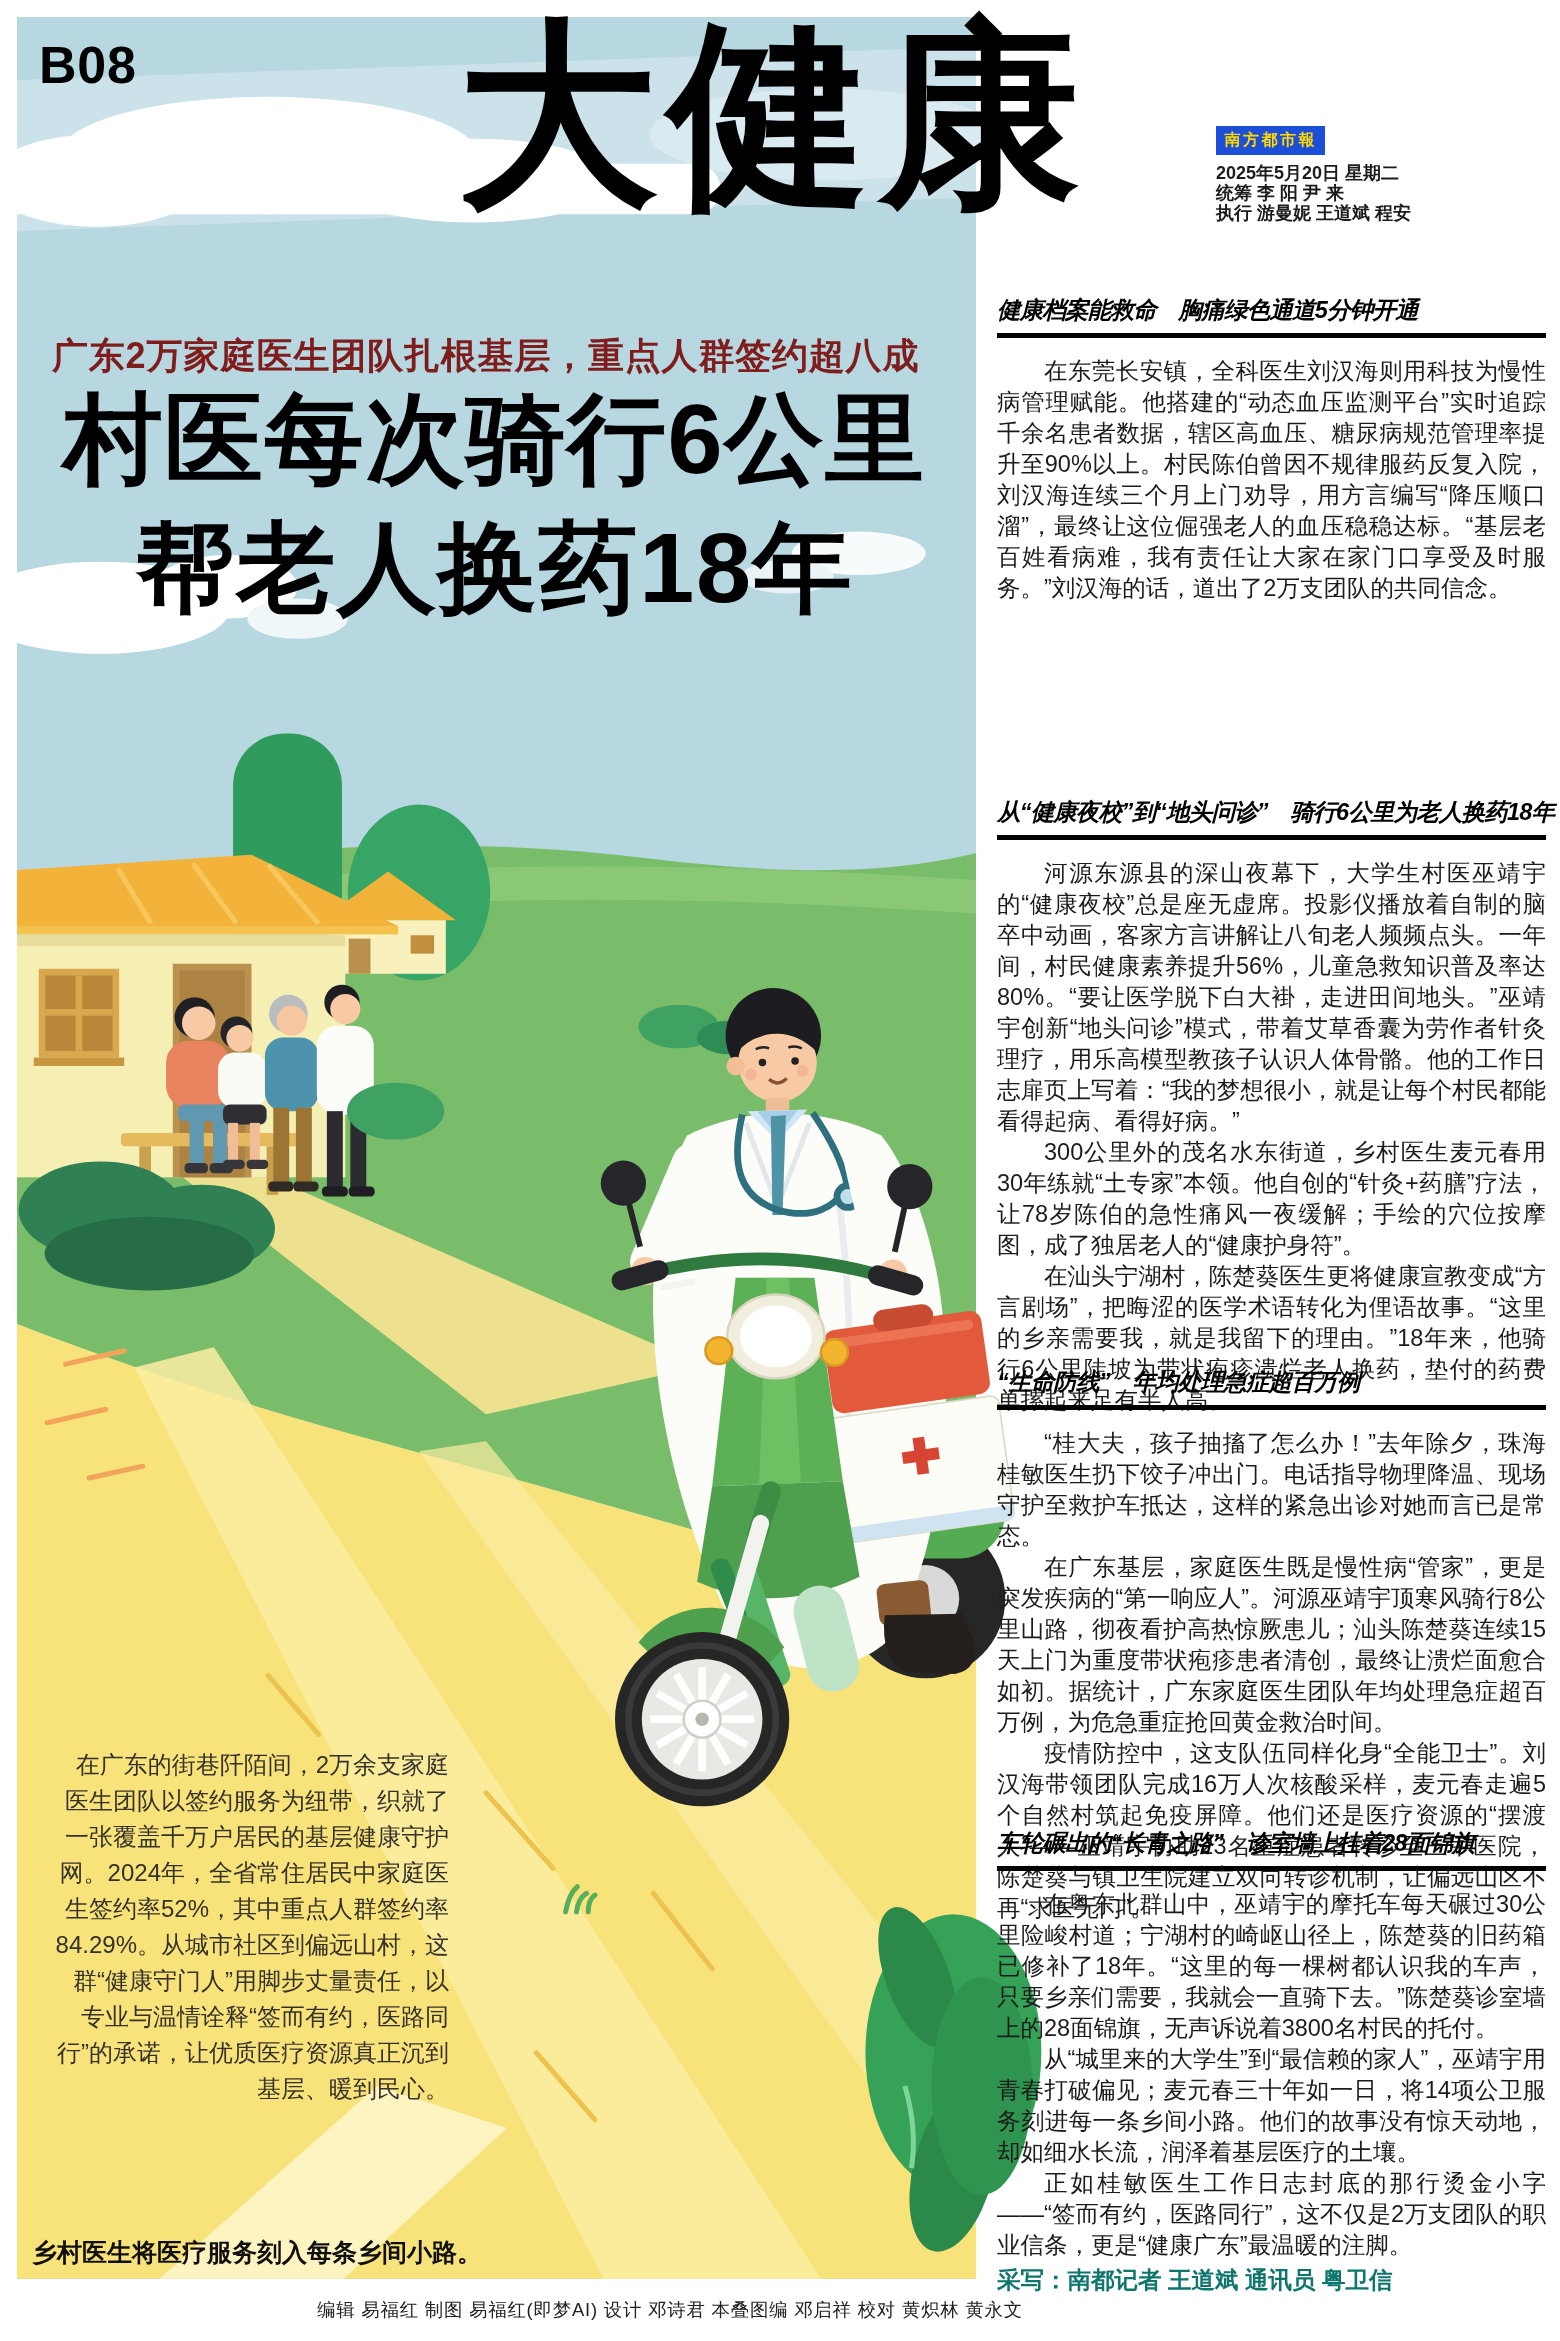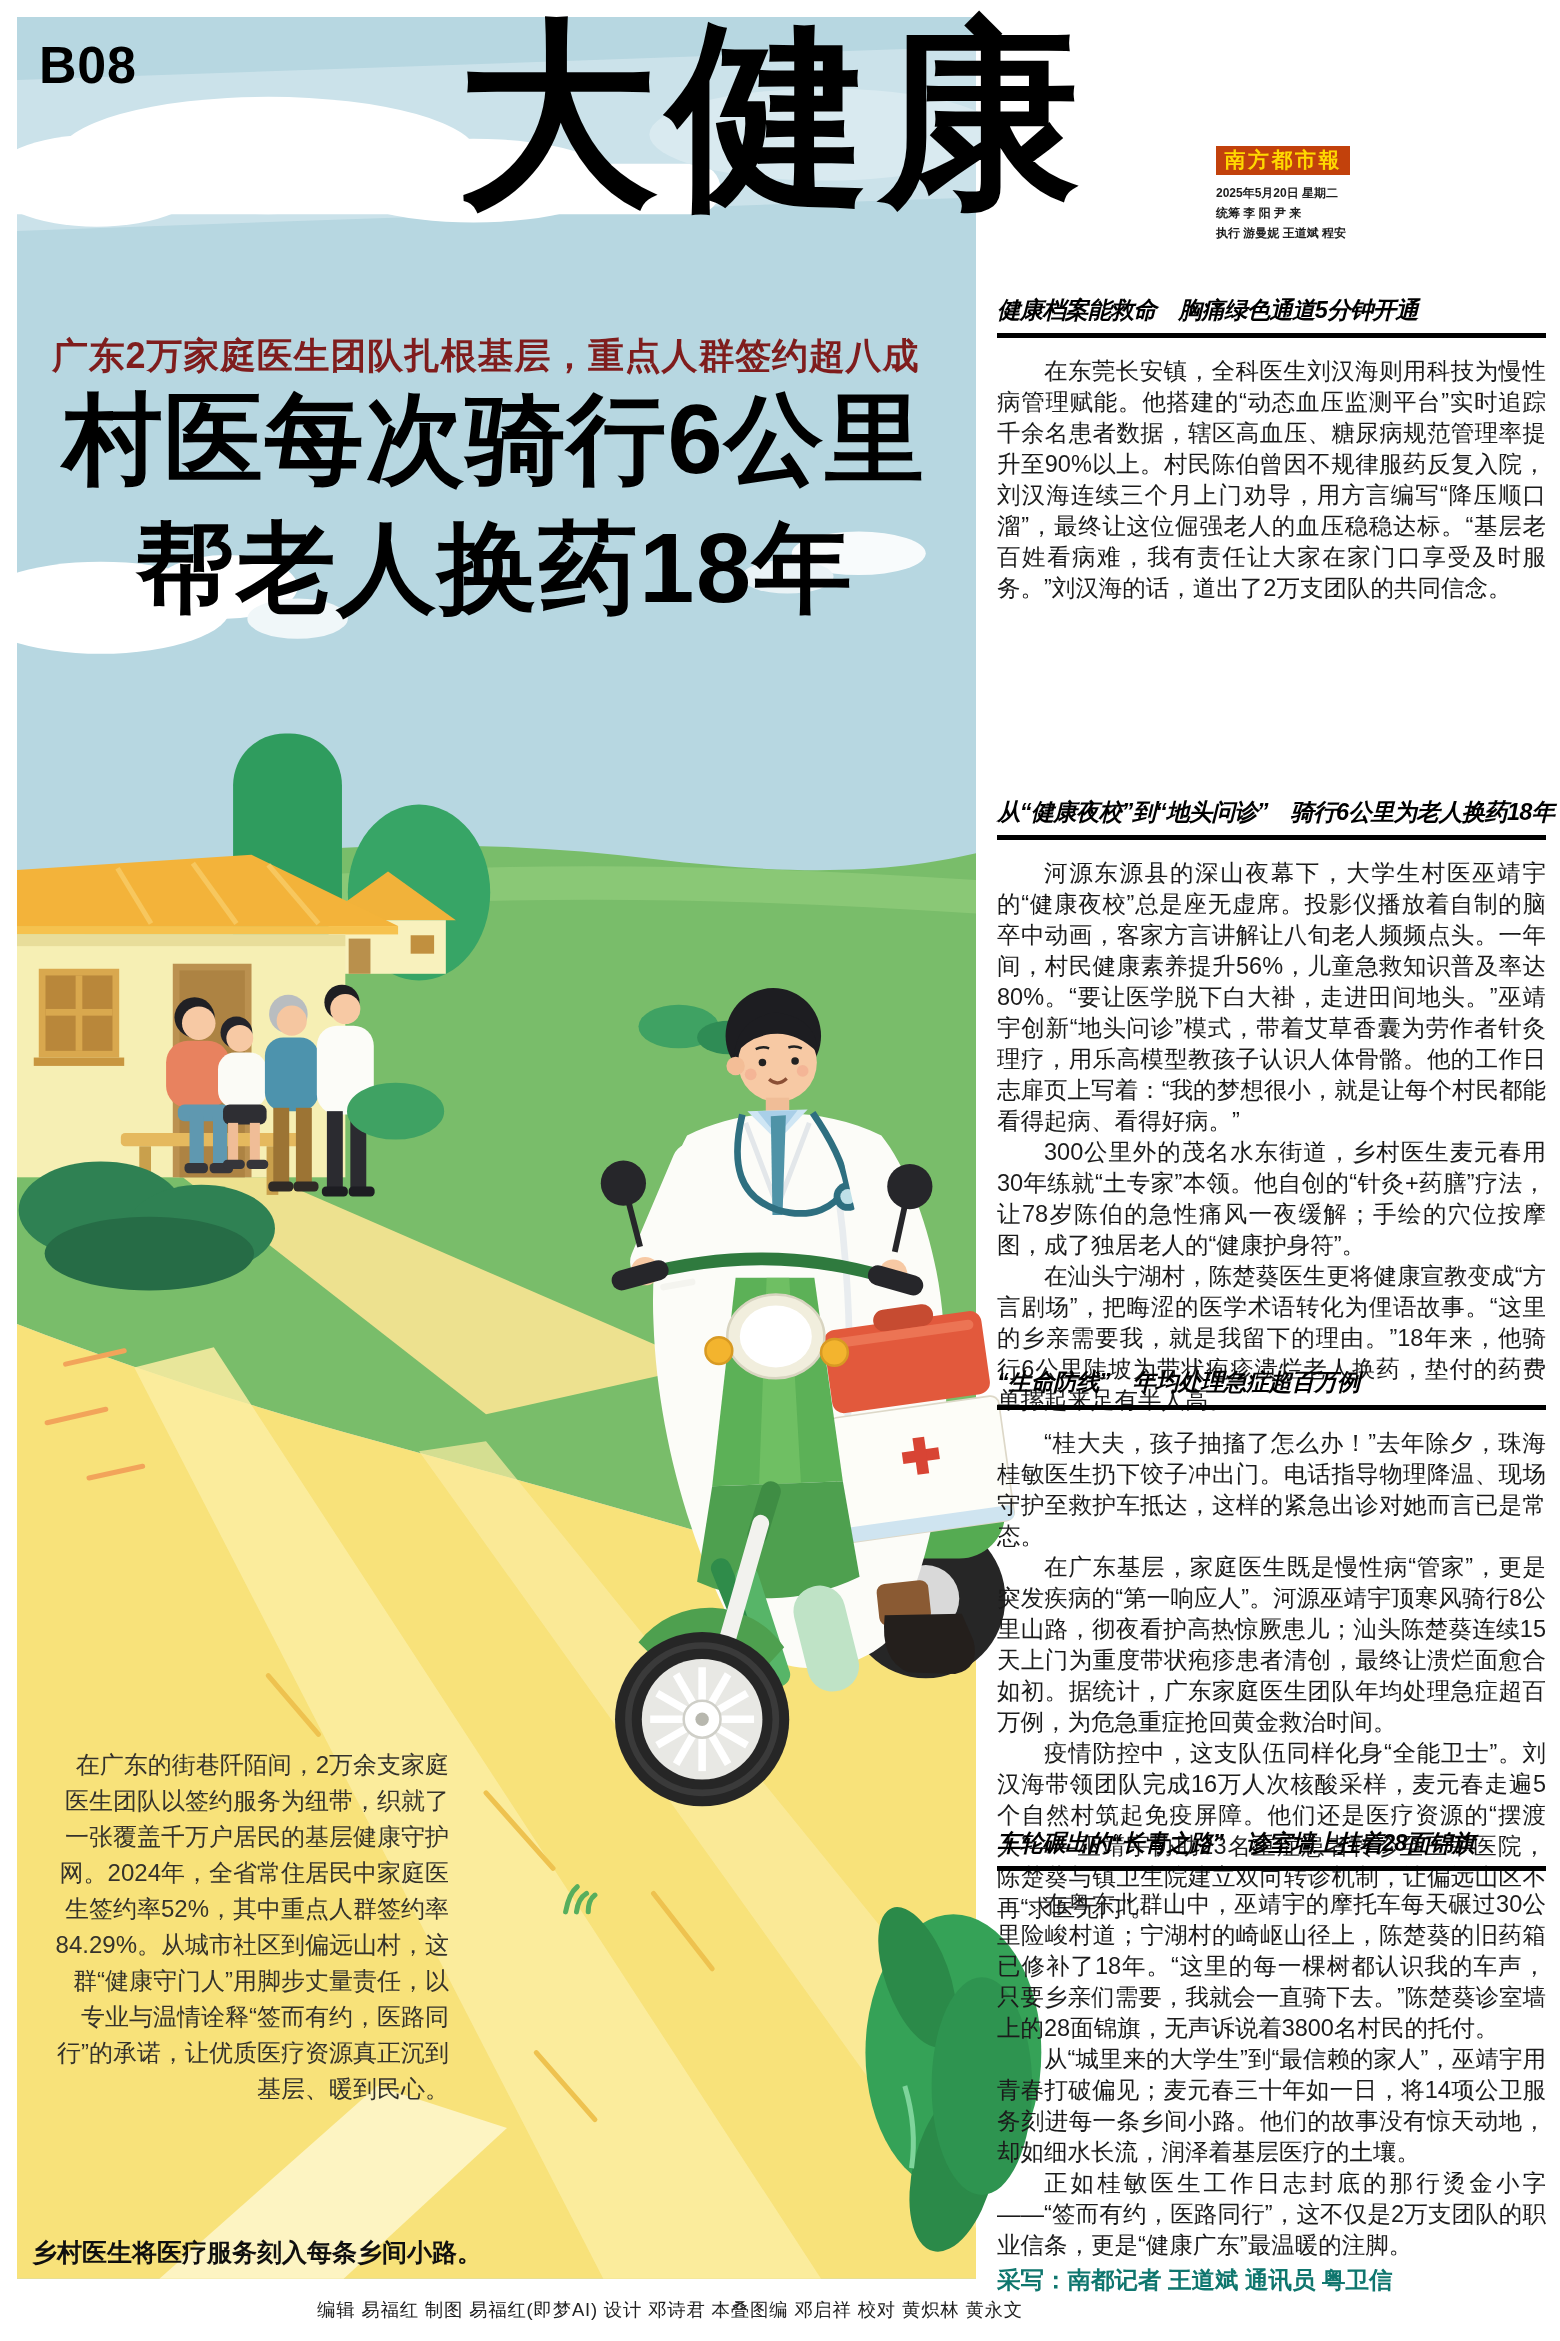--- a/index.html
+++ b/index.html
@@ -9,23 +9,23 @@
     overflow:hidden;
   }
   .abs{position:absolute;}
   
   .illus{left:17px;top:17px;width:959px;height:2262px;background:#b7d7e1;overflow:visible;}
   .illus svg{display:block;overflow:visible;}
   
   .page-number{left:39px;top:35px;font-size:52px;font-weight:900;letter-spacing:0.8px;color:#000;}
   .section-title{left:457px;top:-10px;font-size:201px;font-weight:900;letter-spacing:10px;color:#000;line-height:1.25;white-space:nowrap;}
   .masthead{left:1216px;top:126px;width:335px;}
-  .logo-box{display:inline-block;background:#c2410c;color:#ffd900;font-weight:900;
-    font-size:21px;line-height:28.5px;padding:0 8.4px;letter-spacing:2.5px;margin-top:20px;}
-  .masthead .dates{margin-top:8.4px;font-size:12px;line-height:20px;font-weight:600;color:#1c1c1c;}
+  .logo-box{display:inline-block;background:#1d4ed8;color:#ffd900;font-weight:900;
+    font-size:16px;line-height:28.5px;padding:0 8.4px;letter-spacing:2.5px;}
+  .masthead .dates{margin-top:8.4px;font-size:18px;line-height:20px;font-weight:600;color:#1c1c1c;}
   
   .kicker{left:52px;top:332px;font-size:36px;font-weight:700;color:#7f1d1d;letter-spacing:0.8px;white-space:nowrap;}
   .headline{left:34px;top:375px;width:921px;text-align:center;font-weight:900;color:#000;
     font-size:99px;line-height:1.3;letter-spacing:1.7px;}
   
   .intro-block{left:55px;top:1747px;width:394px;text-align:right;font-size:24px;line-height:1.5;
     color:#34322b;font-weight:500;}
   .photo-caption{left:32px;top:2236px;font-size:25px;font-weight:700;color:#0f0f0f;white-space:nowrap;}
   
   .column{left:997px;top:0;width:549px;height:2342px;}

